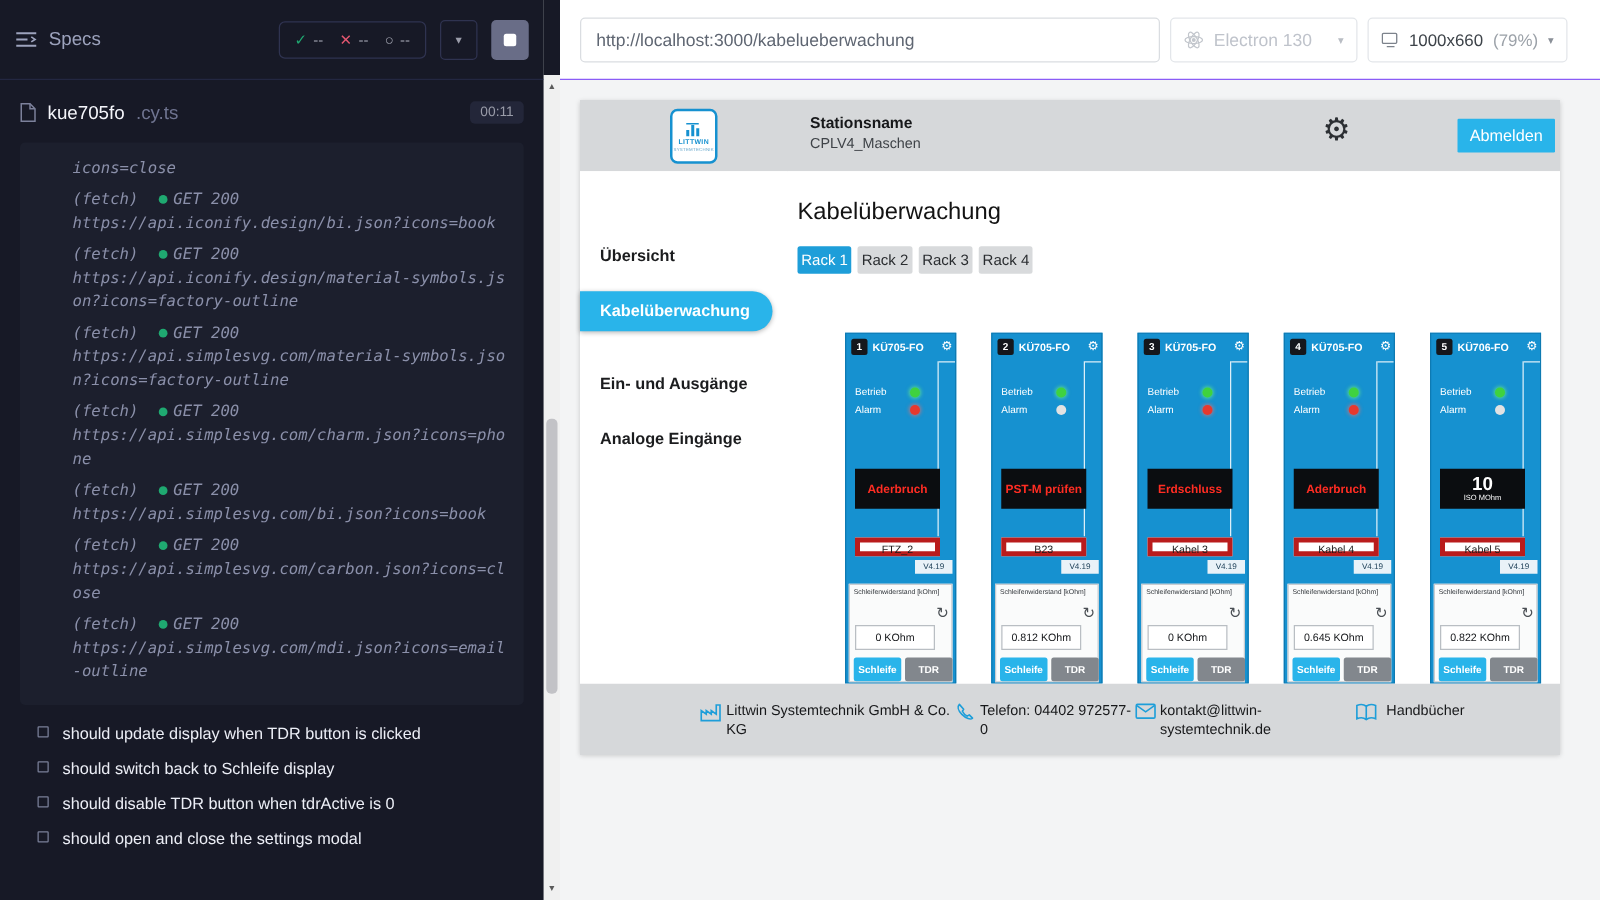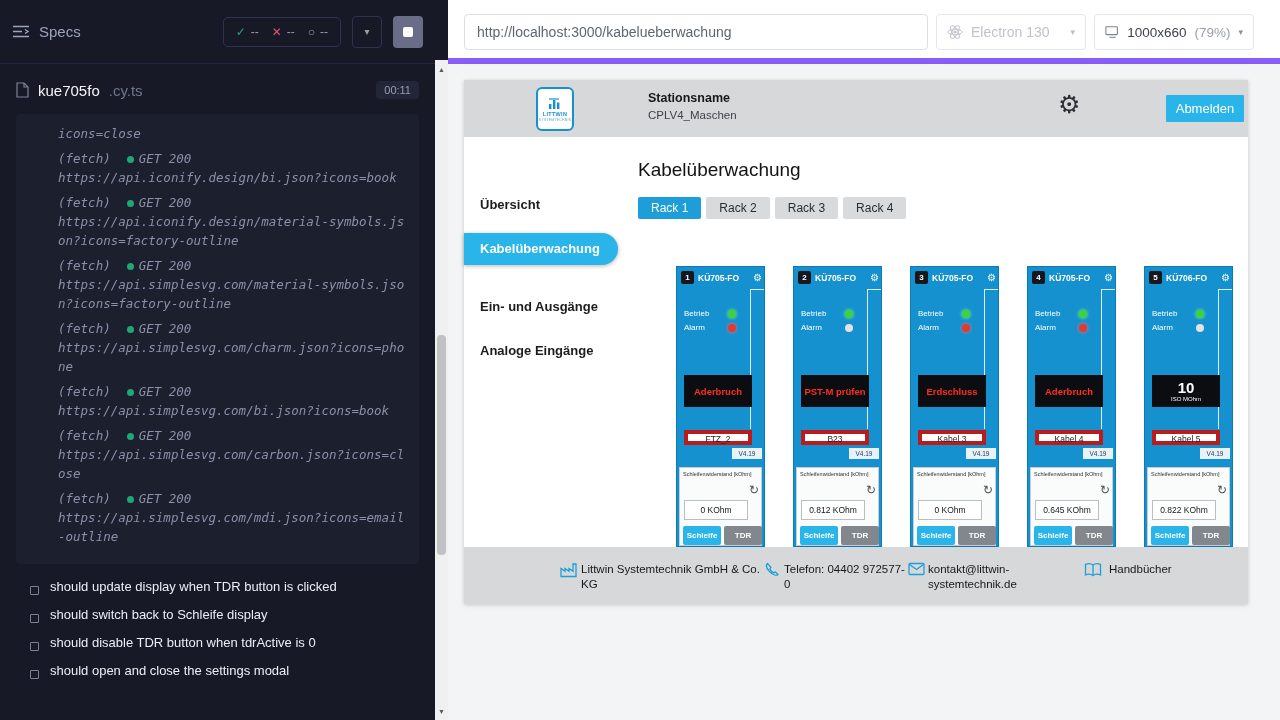--- a/index.html
+++ b/index.html
@@ -23,33 +23,33 @@
   .spec-ext{color:#6f7490;font-size:15px}
   .spec-timer{margin-left:auto;background:#232639;border-radius:4px;padding:3px 8px;font-size:11px;color:#9a9ca9}
   .cy-log{margin:6px 16px 0;height:450px;overflow:hidden;background:#1c1f2d;border-radius:4px;padding:10px 12px 10px 42px;
           font-family:"DejaVu Sans Mono",monospace;font-style:italic;font-size:12.5px;line-height:19px;color:#8b90aa}
   .log-line,.log-entry{word-break:break-all}
   .log-entry{margin-top:6px}
   .log-line{margin-top:0}
   .log-status{margin-left:16px}
   .dot{display:inline-block;width:7px;height:7px;border-radius:50%;background:#1fa971;margin-right:5px}
   .cy-tests{padding:14px 10px 0 30px}
-  .test-item{display:flex;align-items:flex-end;gap:11px;margin-bottom:11px;color:#eceef6;font-size:13px;line-height:17px;cursor:pointer}
+  .test-item{display:flex;align-items:flex-start;gap:11px;margin-bottom:11px;color:#eceef6;font-size:13px;line-height:17px;cursor:pointer}
   .test-box{flex:0 0 auto;width:9px;height:9px;border:1px solid #7b8099;border-radius:1px;margin-top:3px}
 
   
   .cy-corner{position:absolute;left:435px;top:0;width:13px;height:60px;background:#171926}
   .cy-scroll{position:absolute;left:435px;top:60px;width:13px;height:660px;background:#f0f0f0}
   .scroll-arrow{position:absolute;left:0;width:13px;height:14px;display:grid;place-items:center;font-size:7px;color:#5a5a5a;cursor:pointer}
   .scroll-arrow.up{top:2px}
   .scroll-arrow.down{bottom:2px}
   .scroll-thumb{position:absolute;left:2px;width:9px;top:275px;height:220px;background:#c2c2c6;border-radius:4px;cursor:pointer}
 
   
-  .rt{position:absolute;left:448px;top:0;width:832px;height:64px;background:#fff;border-bottom:6px solid #8b5cf6}
+  .rt{position:absolute;left:448px;top:0;width:832px;height:64px;background:#fff;border-bottom:1px solid #8b5cf6}
   .url-input{position:absolute;left:16px;top:14px;width:464px;height:36px;border:1px solid #dadde1;border-radius:4px;
              padding:0 12px;font-size:14px;color:#5f6672;background:#fff;font-family:"Liberation Sans",sans-serif;outline:none}
   .sel{position:absolute;top:14px;height:36px;border:1px solid #e3e6ea;border-radius:4px;display:flex;align-items:center;gap:8px;padding:0 10px;background:#fff;cursor:pointer}
   .sel-browser{left:488px;width:150px;color:#bfc3cb;font-size:14px}
   .sel-size{left:646px;width:160px;font-size:13.5px;color:#3d4349}
   .sel .chev{margin-left:auto;font-size:9px;color:#b9bdc4}
   .sel-size .chev{color:#8a9098}
   .dim-scale{color:#9ba1a8}
 
   
@@ -68,21 +68,21 @@
 
   .aut-sidebar{position:absolute;top:57px;left:0;width:166px;bottom:57px;background:#fff}
   .nav-item{position:absolute;left:16px;font-size:13px;font-weight:700;color:#1b1c1e;cursor:pointer}
   .nav-0{top:60px}.nav-2{top:162px}.nav-3{top:206px}
   .nav-active{position:absolute;top:96px;left:0;width:154px;height:32px;background:#29b4ea;border-radius:0 16px 16px 0;
               box-shadow:0 1px 4px rgba(0,0,0,.3);color:#fff;font-size:13px;font-weight:700;line-height:32px;padding-left:16px;cursor:pointer}
 
   .aut-main{position:absolute;top:57px;left:166px;right:0;bottom:57px;background:#fff;overflow:hidden}
   .page-title{position:absolute;top:22px;left:8px;font-size:19px;font-weight:500;color:#131313}
   .tabs{position:absolute;top:60px;left:8px;display:flex;gap:5px}
-  .tab{padding:4px 13px;font-size:12px;background:#d8dadc;color:#2a2d30;border-radius:2px;cursor:pointer}
+  .tab{padding:4px 3px;font-size:12px;background:#d8dadc;color:#2a2d30;border-radius:2px;cursor:pointer}
   .tab.active{background:#1e9ed9;color:#fff}
 
   .cards{position:absolute;top:129px;left:46px;height:281px;display:flex;gap:28px;overflow:hidden}
   .card{position:relative;width:89px;flex:0 0 auto;background:#1691d0;border:1px solid #0e7ab2;color:#fff;overflow:hidden}
   .c-head{position:absolute;top:4px;left:4px;right:2px;display:flex;align-items:center}
   .c-num{width:13px;height:13px;background:#15171c;border-radius:2px;font-size:8px;font-weight:700;display:grid;place-items:center}
   .c-model{margin-left:4px;font-size:8.5px;font-weight:700;white-space:nowrap}
   .c-gear{margin-left:auto;font-size:10px;color:#fff;font-style:normal;cursor:pointer;line-height:1}
   .c-vline{position:absolute;right:13px;top:22px;width:1px;height:140px;background:rgba(255,255,255,.85)}
   .c-hline{position:absolute;right:0;top:22px;width:13px;height:1px;background:rgba(255,255,255,.85)}

